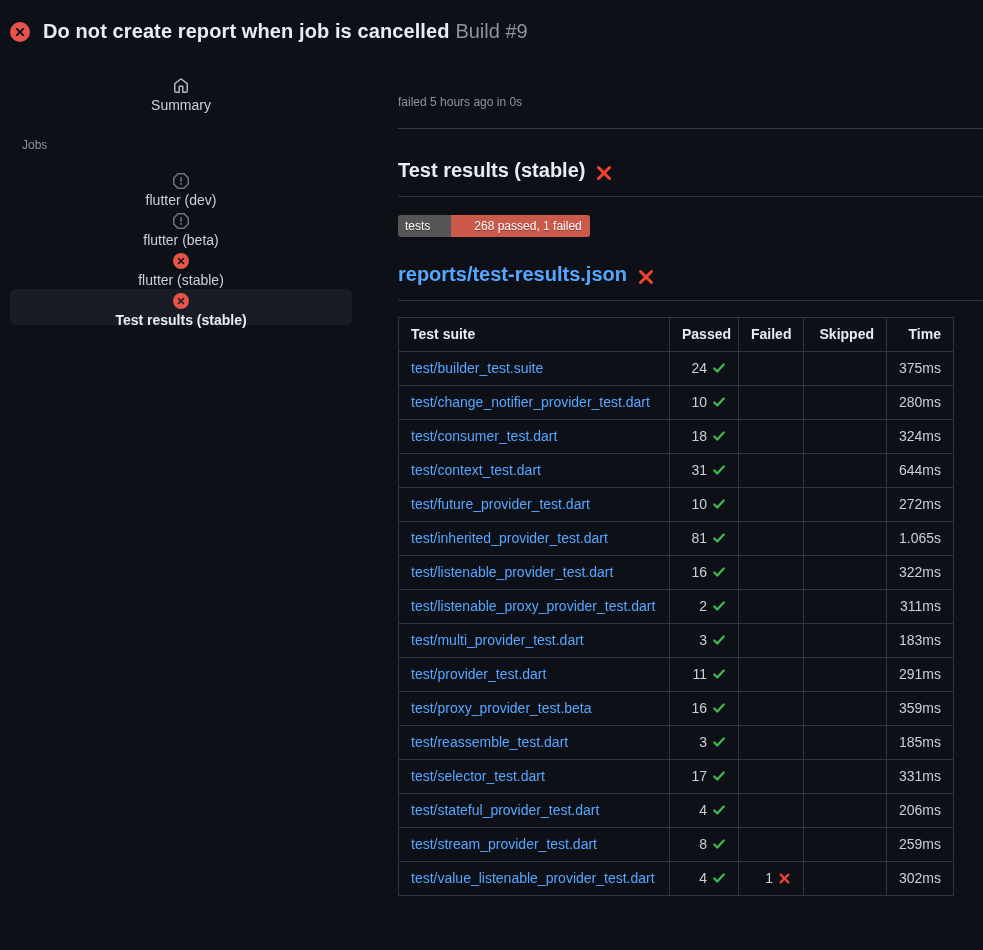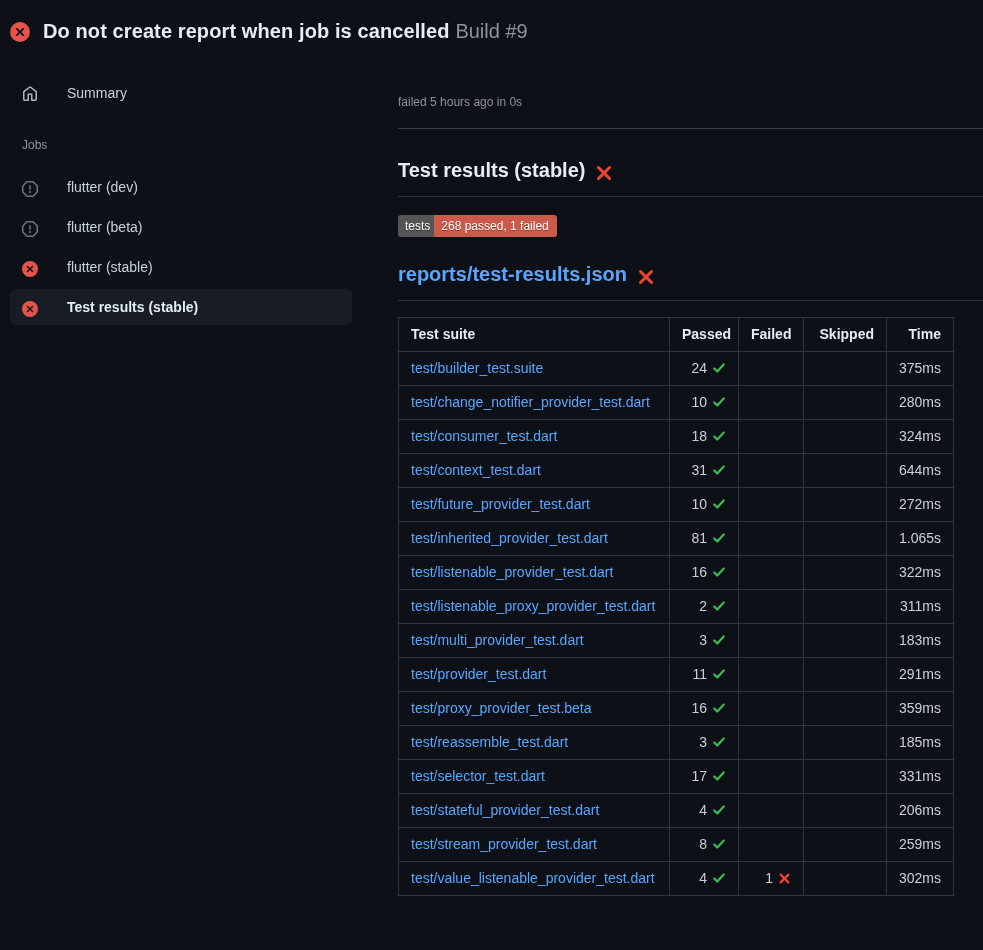--- a/index.html
+++ b/index.html
@@ -22,22 +22,22 @@
   .app-title{font-size:20px;font-weight:700;color:var(--fg-bright);letter-spacing:.1px}
   .app-build{font-size:20px;font-weight:400;color:var(--muted);margin-left:2px}
 
   
   .layout{display:flex;align-items:flex-start}
   .sidebar{width:362px;flex:none;padding:16px 10px 0 10px}
   .main{flex:1;min-width:0;padding:32px 0 0 0;margin-left:36px}
 
   
   .side-item{
-    display:flex;align-items:center;gap:29px;height:36px;
-    padding:0 12px;border-radius:6px;color:var(--fg);cursor:pointer;
+    display:flex;align-items:center;gap:0;height:36px;
+    padding:0 12px;border-radius:6px;color:var(--fg);cursor:pointer;flex-direction:column;
   }
   .side-item .lbl{font-size:14px}
   .side-item.selected{background:var(--selected)}
   .side-item.selected .lbl{font-weight:700;color:var(--fg-bright)}
   .jobs-label{color:var(--muted);font-size:12px;margin:26px 0 15px 12px}
   .side-item + .side-item{margin-top:4px}
   .icon-neutral{color:#6e7681}
   .icon-home{color:#aeb6bf}
   .icon-danger{color:var(--danger-fill)}
 
@@ -54,22 +54,22 @@
   }
   h2.section-title{margin-top:26px}
   h2.report-title{margin-top:22px}
   h2 a{color:var(--link);text-decoration:none}
   .x-mark-lg{flex:none;margin-top:2px}
 
   
   .badge{display:inline-flex;margin-top:18px;font-size:12px;line-height:1;
          border-radius:3px;overflow:hidden;color:#fff;
          text-shadow:0 1px 0 rgba(1,4,9,.35);}
-  .badge-label{background:var(--badge-label);padding:5px 4px 5px 7px}
-  .badge-value{background:var(--badge-value);padding:5px 8px 5px 7px}
+  .badge-label{background:var(--badge-label);padding:5px 21px 5px 7px}
+  .badge-value{background:var(--badge-value);padding:5px 8px 5px 23px}
 
   
   .summary-line{margin-top:22px;font-size:14px;color:var(--fg)}
   .summary-line strong{color:var(--fg-bright);font-weight:700}
 
   
   table.results{
     margin-top:16px;border-collapse:collapse;table-layout:fixed;width:555px;
     font-size:14px;
   }

